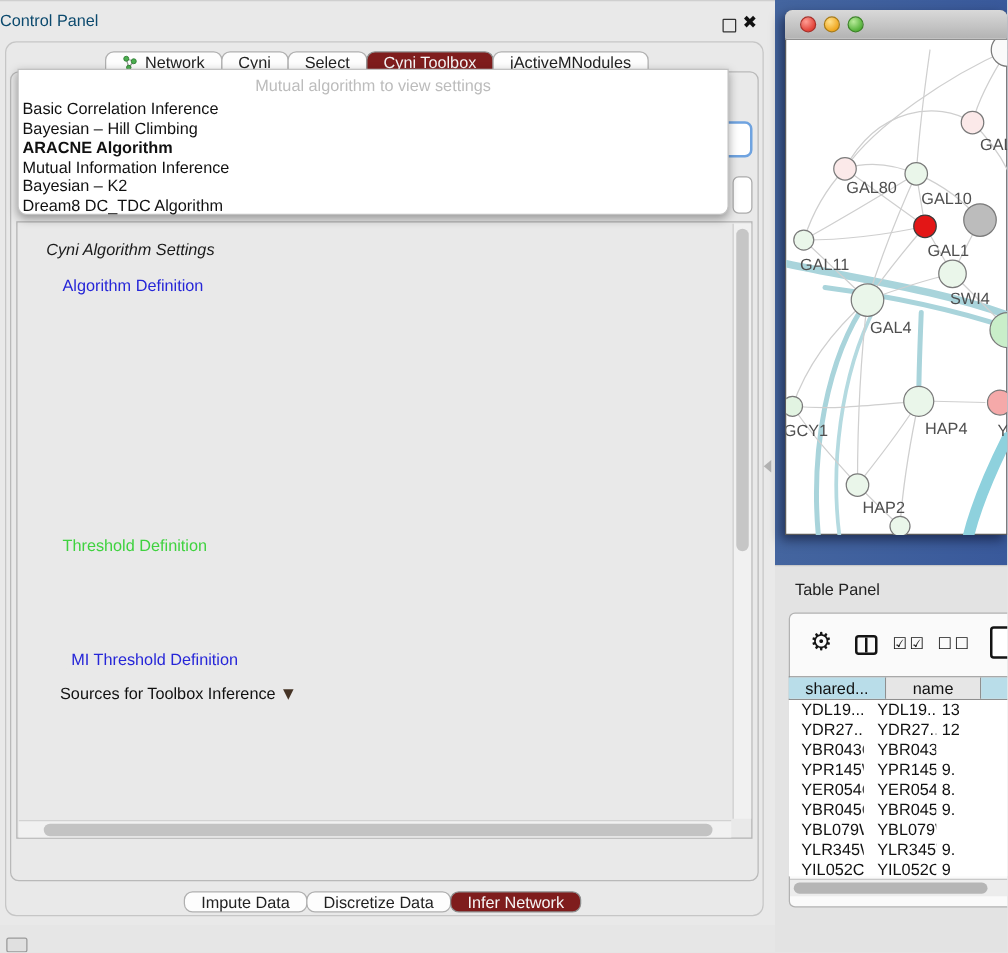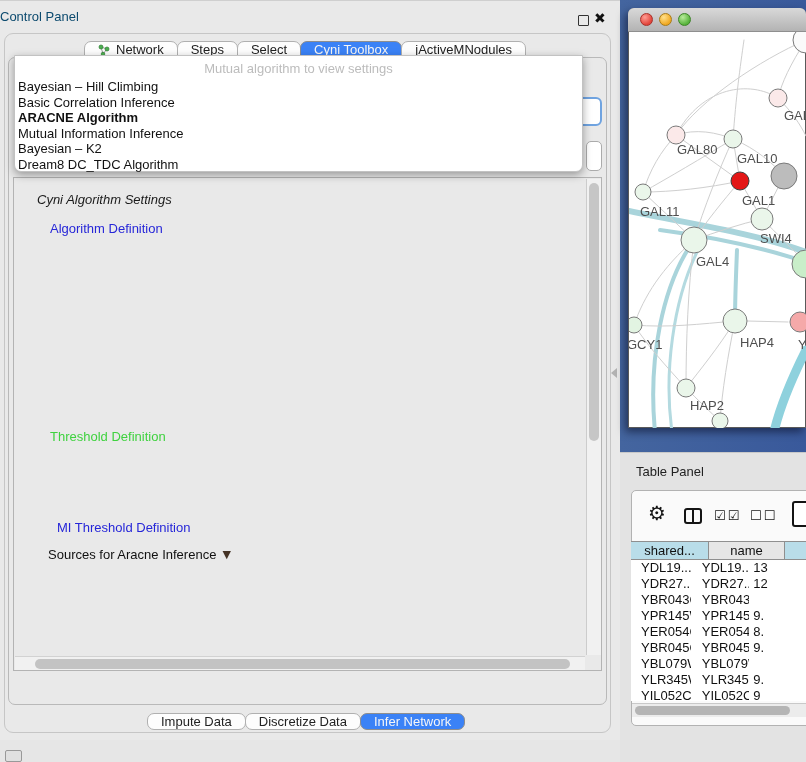--- a/index.html
+++ b/index.html
@@ -10,21 +10,21 @@
   
   #cp-bg{left:0;top:0;width:620px;height:740px;background:#e9e9e9;border-top:1px solid #cfcfcf;}
   #cp-outer{left:4px;top:33px;width:607px;height:700px;border:1px solid #c6c6c6;border-radius:9px;background:#e9e9e9;}
   #cp-title{left:0;top:9px;font-size:13px;color:#0c4a6e;}
   #float-btn{left:578px;top:15px;width:11px;height:11px;border:1.5px solid #333;border-radius:1px;background:transparent;}
   #close-btn{left:594px;top:10px;font-size:14px;font-weight:bold;color:#111;font-family:"DejaVu Sans",sans-serif;}
   
   .tabbar{display:flex;height:23px;z-index:4;align-items:flex-end;}
   .tab{display:flex;align-items:center;padding:0 13px;background:#fdfdfd;border:1px solid #b0b0b0;
        border-radius:7px 7px 0 0;margin-left:-1px;font-size:13px;color:#222;white-space:nowrap;}
-  .tab.sel{background:#3b82f6;border-color:#8e8e8e;color:#f6f6f6;}
+  .tab.sel{background:#7f1d1d;border-color:#8e8e8e;color:#f6f6f6;}
   #top-tabs{left:85px;top:35px;}
   .nettab-icon{margin-right:6px;display:inline-flex;}
   
   #cp-main{left:8px;top:57px;width:599px;height:648px;border:1px solid #b9b9b9;border-radius:7px;background:#e9e9e9;z-index:1;}
   
   #combo-sliver{left:575px;top:97px;width:27px;height:29px;border:2px solid #6fa3e0;border-radius:6px;background:#fff;z-index:2;}
   #sliver2{left:586px;top:141px;width:16px;height:30px;border:1px solid #ababab;border-radius:5px;background:#fff;z-index:2;}
   
   #popup{left:14px;top:55px;width:569px;height:117px;background:#fff;border:1px solid #c2c2c2;
          border-radius:0 0 7px 7px;box-shadow:0 3px 8px rgba(0,0,0,.35);z-index:10;padding-top:3px;}
@@ -118,42 +118,42 @@
             <line x1="3" y1="3" x2="5" y2="10" stroke="#999" stroke-width="1"></line>
             <line x1="9" y1="5" x2="5" y2="10" stroke="#999" stroke-width="1"></line>
             <circle cx="3" cy="3" r="2" fill="#4caf50" stroke="#2e7d32" stroke-width=".7"></circle>
             <circle cx="9" cy="5" r="2" fill="#4caf50" stroke="#2e7d32" stroke-width=".7"></circle>
             <circle cx="5" cy="10" r="1.8" fill="#4caf50" stroke="#2e7d32" stroke-width=".7"></circle>
           </svg>
         </span>
         <span>Network</span>
       </div>
       <div class="tab">
-        <span>Steps</span>
+        <span>Cyni</span>
       </div>
       <div class="tab">
         <span>Select</span>
       </div>
       <div class="tab sel">
         <span>Cyni Toolbox</span>
       </div>
       <div class="tab">
         <span>jActiveMNodules</span>
       </div>
     </div>
   <div id="cp-main" class="abs"></div>
 
   <div id="combo-sliver" class="abs"></div>
   <div id="sliver2" class="abs"></div>
 
   <div id="popup" class="abs">
     <div class="hint">Mutual algorithm to view settings</div>
     <div id="popup-items">
+        <div class="popup-item">Basic Correlation Inference</div>
         <div class="popup-item">Bayesian – Hill Climbing</div>
-        <div class="popup-item">Basic Correlation Inference</div>
         <div class="popup-item bold">ARACNE Algorithm</div>
         <div class="popup-item">Mutual Information Inference</div>
         <div class="popup-item">Bayesian – K2</div>
         <div class="popup-item">Dream8 DC_TDC Algorithm</div>
       </div>
   </div>
 
   <div id="scrollpane" class="abs"></div>
 
   <div class="abs grp" style="left:25px;top:199px;width:551px;height:461px;"></div>
@@ -209,21 +209,21 @@
       </span>
   </div>
 
   <div class="abs grp" style="left:45px;top:494px;width:521px;height:46px;"></div>
   <div class="legend blue" style="left:53px;top:487px;margin-top:33px;">MI Threshold Definition</div>
   <div class="abs blabel" style="left:51px;top:511px;">Mutual Information Threshold:</div>
   <div class="abs tfield" style="left:420px;top:505px;width:140px;height:23px;">0.5</div>
 
   <div class="abs grp" style="left:38px;top:554px;width:530px;height:112px;border-bottom:none;border-radius:4px 4px 0 0;"></div>
   <div class="legend hub-row" style="left:44px;top:547px;">
-    <span>Sources for Aracne Inference</span>
+    <span>Sources for Toolbox Inference</span>
     <span class="src-arrow">▼</span>
   </div>
   <div class="abs blabel" style="left:40px;top:567px;font-size:13px;">Data Attributes</div>
   <div id="attr-list" class="abs">
       <div class="attr-item">SelfLoops</div>
       <div class="attr-item">TopologicalCoefficient</div>
       <div class="attr-item">BetweennessCentrality</div>
       <div class="attr-item">gal4RGexp</div>
     </div>
   <div id="attr-vbar" class="abs">

